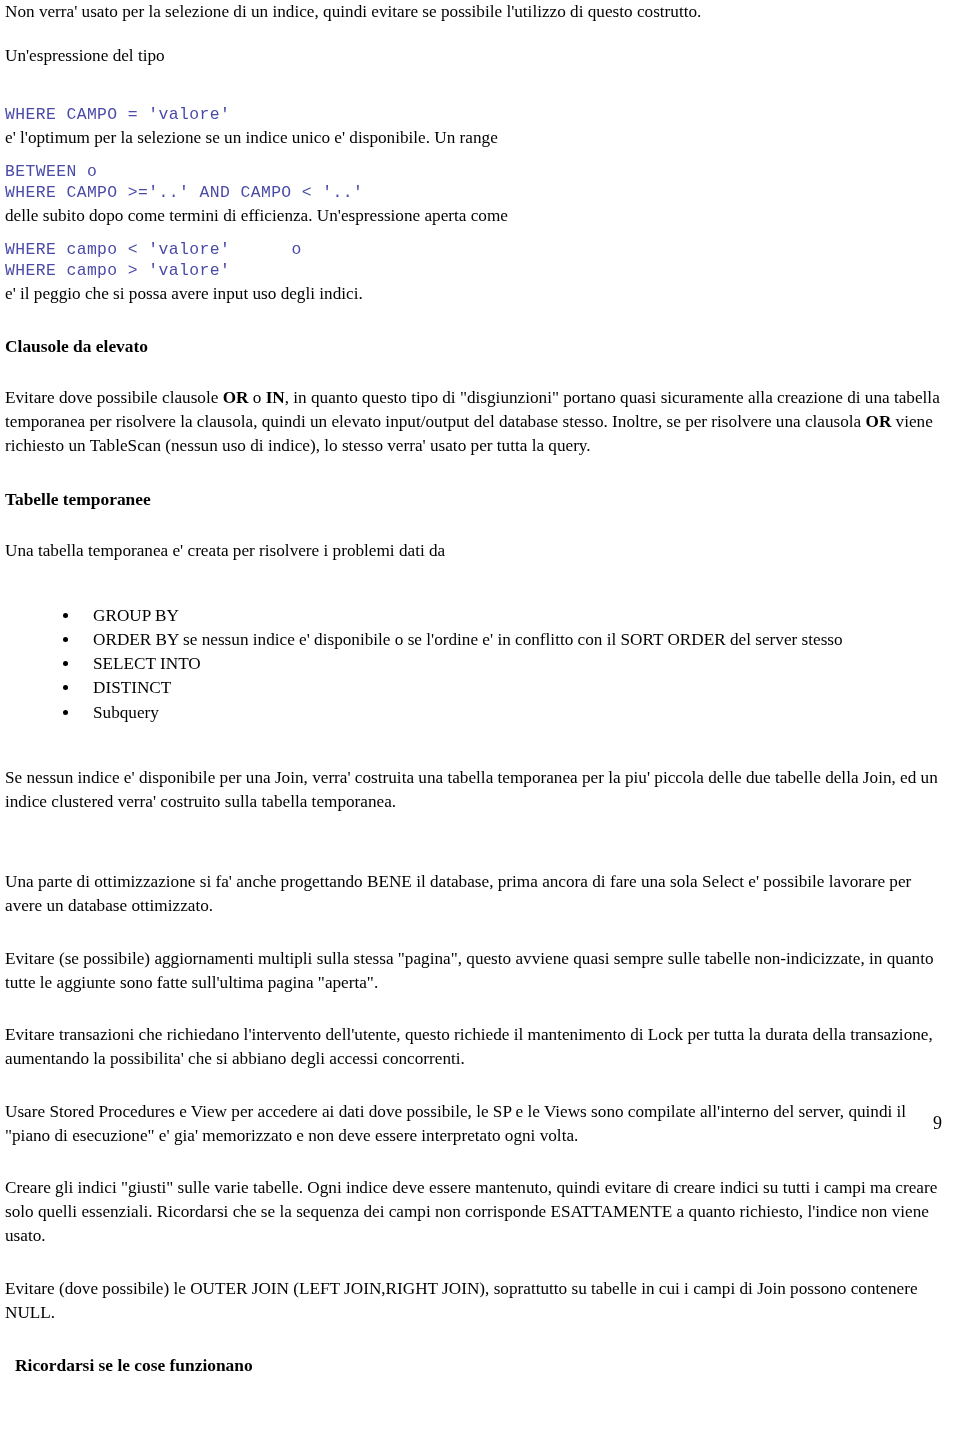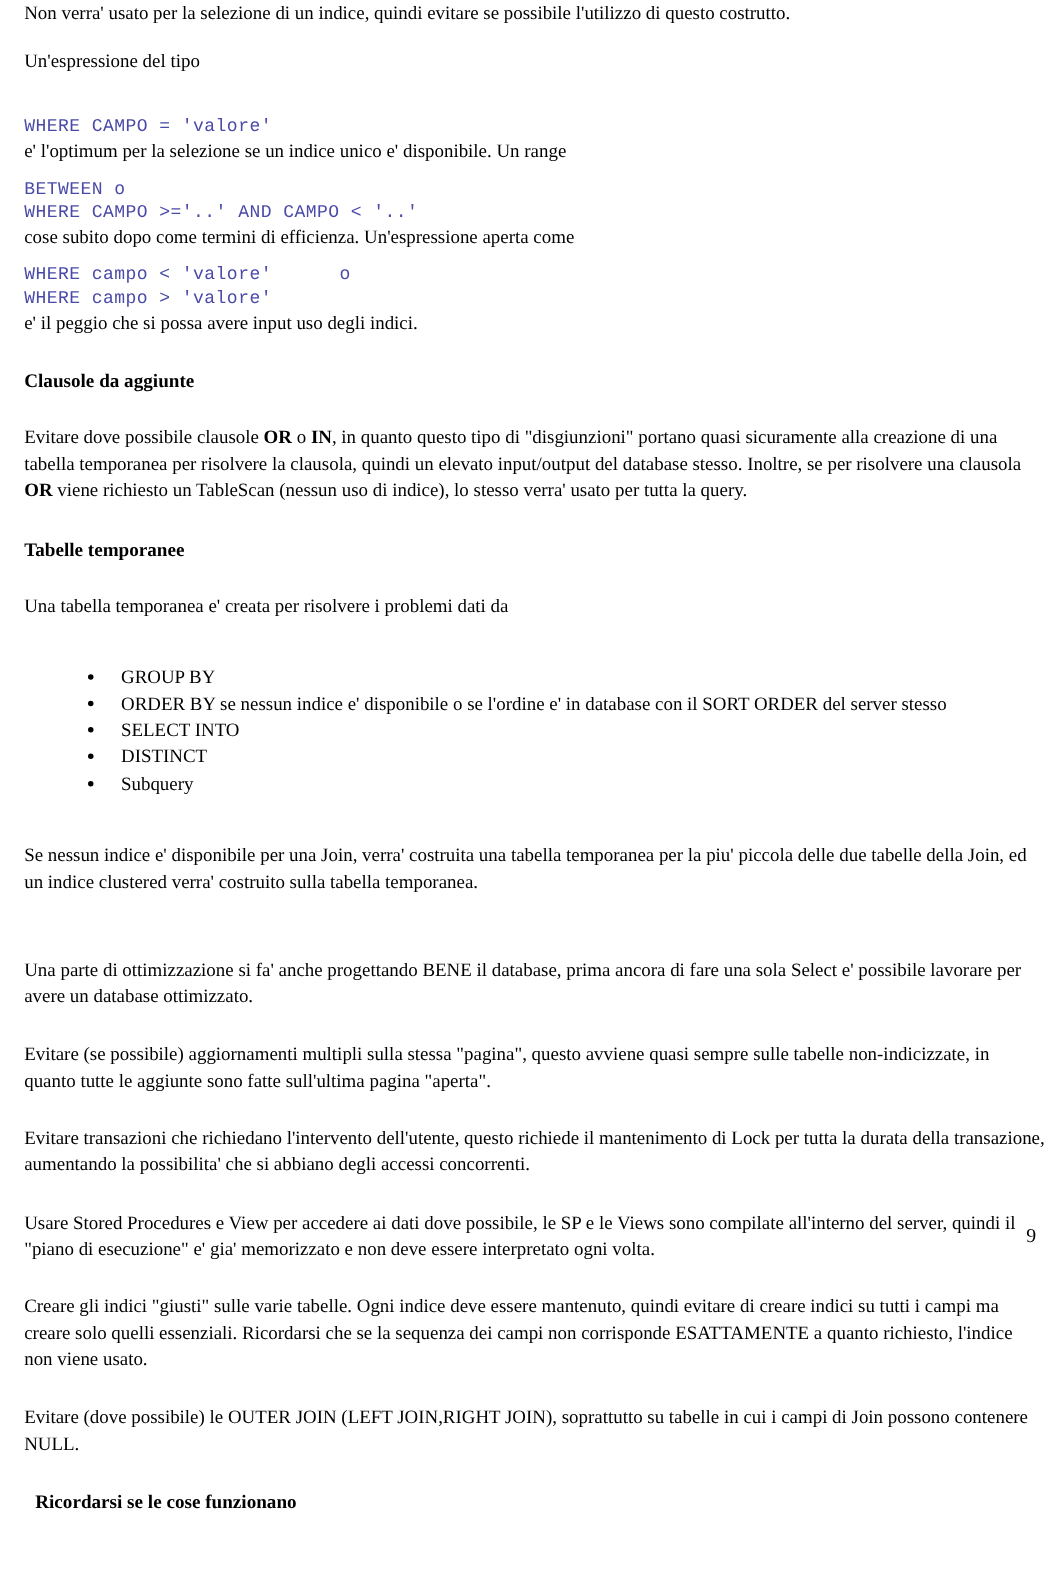--- a/index.html
+++ b/index.html
@@ -13,21 +13,21 @@
     position: relative;
     font-family: "Liberation Serif", "DejaVu Serif", serif;
     color: #000000;
     overflow: hidden;
   }
   .page {
     position: relative;
     width: 960px;
     height: 1141px;
     box-sizing: border-box;
-    padding: 0 10px 0 22px;
+    padding: 0 10px 0 5px;
   }
   p.body-text {
     margin: 0;
     font-size: 17.2px;
     line-height: 24.2px;
     text-align: left;
     color: #000;
   }
   .code {
     margin: 0;
@@ -99,49 +99,49 @@
 
   <div class="gap-xl"></div>
 
   <pre class="code">WHERE CAMPO = 'valore'</pre>
   <p class="body-text">e' l'optimum per la selezione se un indice unico e' disponibile. Un range</p>
 
   <div class="gap-sm"></div>
 
   <pre class="code">BETWEEN o</pre>
   <pre class="code">WHERE CAMPO &gt;='..' AND CAMPO &lt; '..'</pre>
-  <p class="body-text">cose subito dopo come termini di efficienza. Un'espressione aperta come</p>
+  <p class="body-text">delle subito dopo come termini di efficienza. Un'espressione aperta come</p>
 
   <div class="gap-sm"></div>
 
   <pre class="code">WHERE campo &lt; 'valore'      o</pre>
   <pre class="code">WHERE campo &gt; 'valore'</pre>
   <p class="body-text">e' il peggio che si possa avere input uso degli indici.</p>
 
   <div class="gap-lg"></div>
 
-  <h2 class="heading">Clausole da aggiunte</h2>
+  <h2 class="heading">Clausole da elevato</h2>
 
   <div class="gap-lg"></div>
 
   <p class="body-text"><span>Evitare dove possibile clausole </span><b>OR</b><span> o </span><b>IN</b><span>, in quanto questo tipo di "disgiunzioni" portano quasi sicuramente alla creazione di una tabella temporanea per risolvere la clausola, quindi un elevato input/output del database stesso. Inoltre, se per risolvere una clausola </span><b>OR</b><span> viene richiesto un TableScan (nessun uso di indice), lo stesso verra' usato per tutta la query.</span></p>
 
   <div class="gap-lg"></div>
 
   <h2 class="heading">Tabelle temporanee</h2>
 
   <div class="gap-lg"></div>
 
   <p class="body-text">Una tabella temporanea e' creata per risolvere i problemi dati da</p>
 
   <div class="gap-lg"></div>
 
   <ul class="bullets">
     <li><span class="dot"></span><span>GROUP BY</span></li>
-    <li><span class="dot"></span><span>ORDER BY se nessun indice e' disponibile o se l'ordine e' in database con il SORT ORDER del server stesso</span></li>
+    <li><span class="dot"></span><span>ORDER BY se nessun indice e' disponibile o se l'ordine e' in conflitto con il SORT ORDER del server stesso</span></li>
     <li><span class="dot"></span><span>SELECT INTO</span></li>
     <li><span class="dot"></span><span>DISTINCT</span></li>
     <li><span class="dot"></span><span>Subquery</span></li>
   </ul>
 
   <div class="gap-lg"></div>
 
   <p class="body-text">Se nessun indice e' disponibile per una Join, verra' costruita una tabella temporanea per la piu' piccola delle due tabelle della Join, ed un indice clustered verra' costruito sulla tabella temporanea.</p>
 
   <div class="gap-lg"></div>

